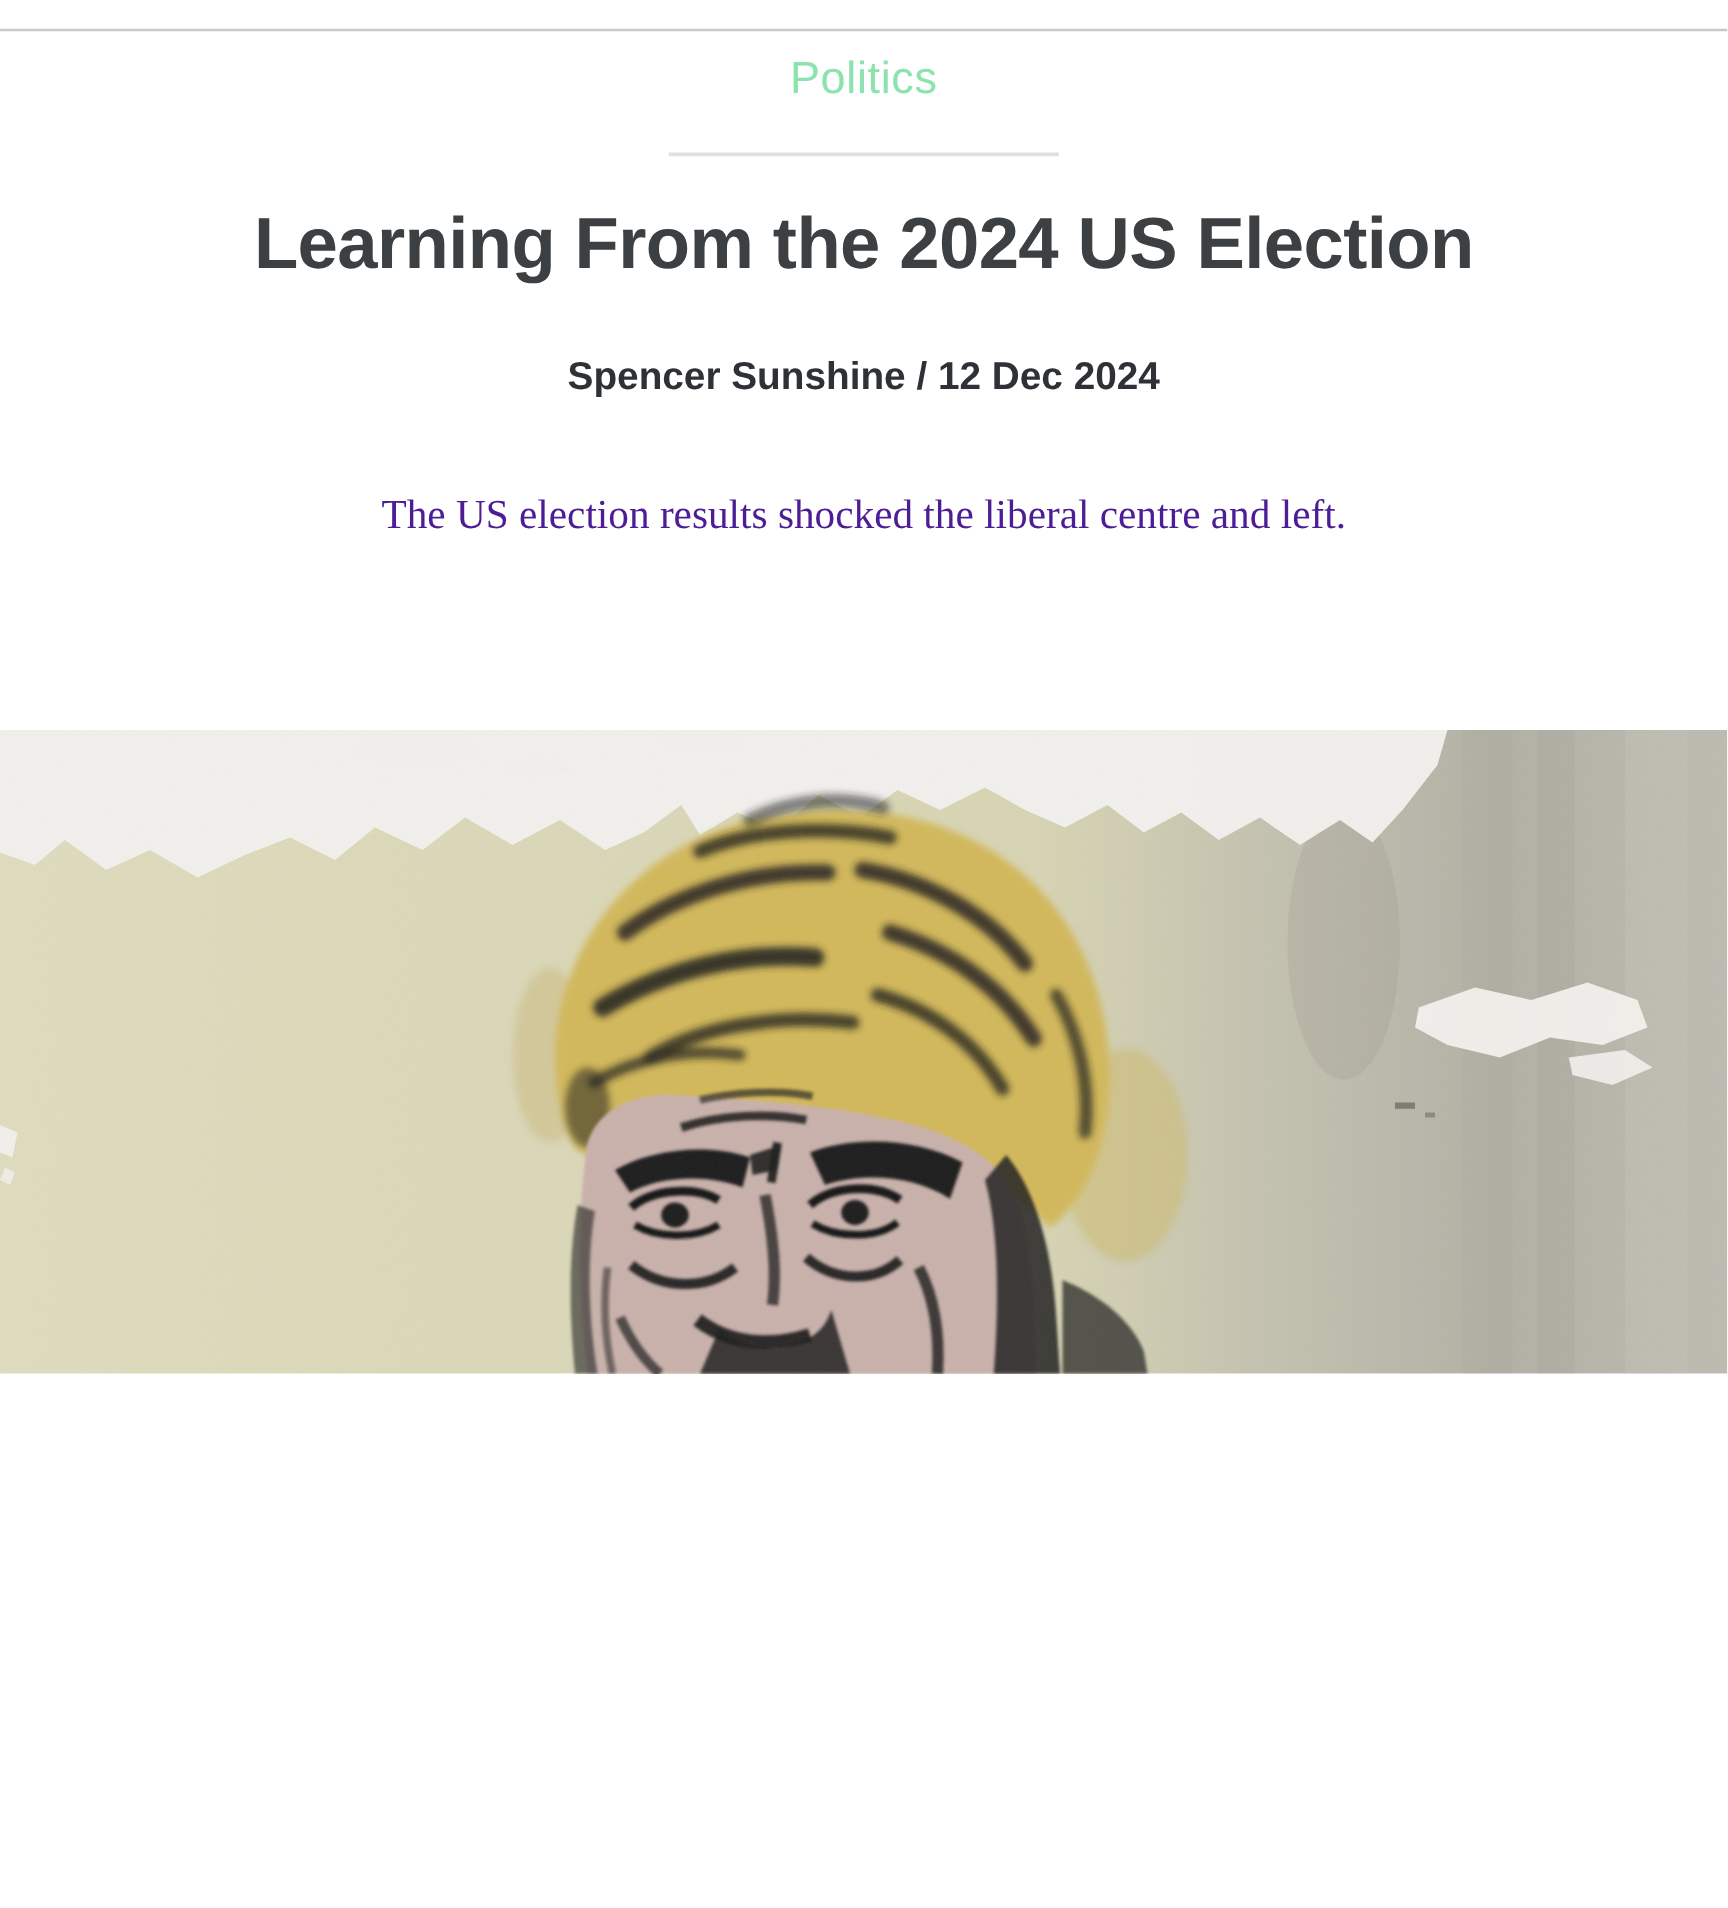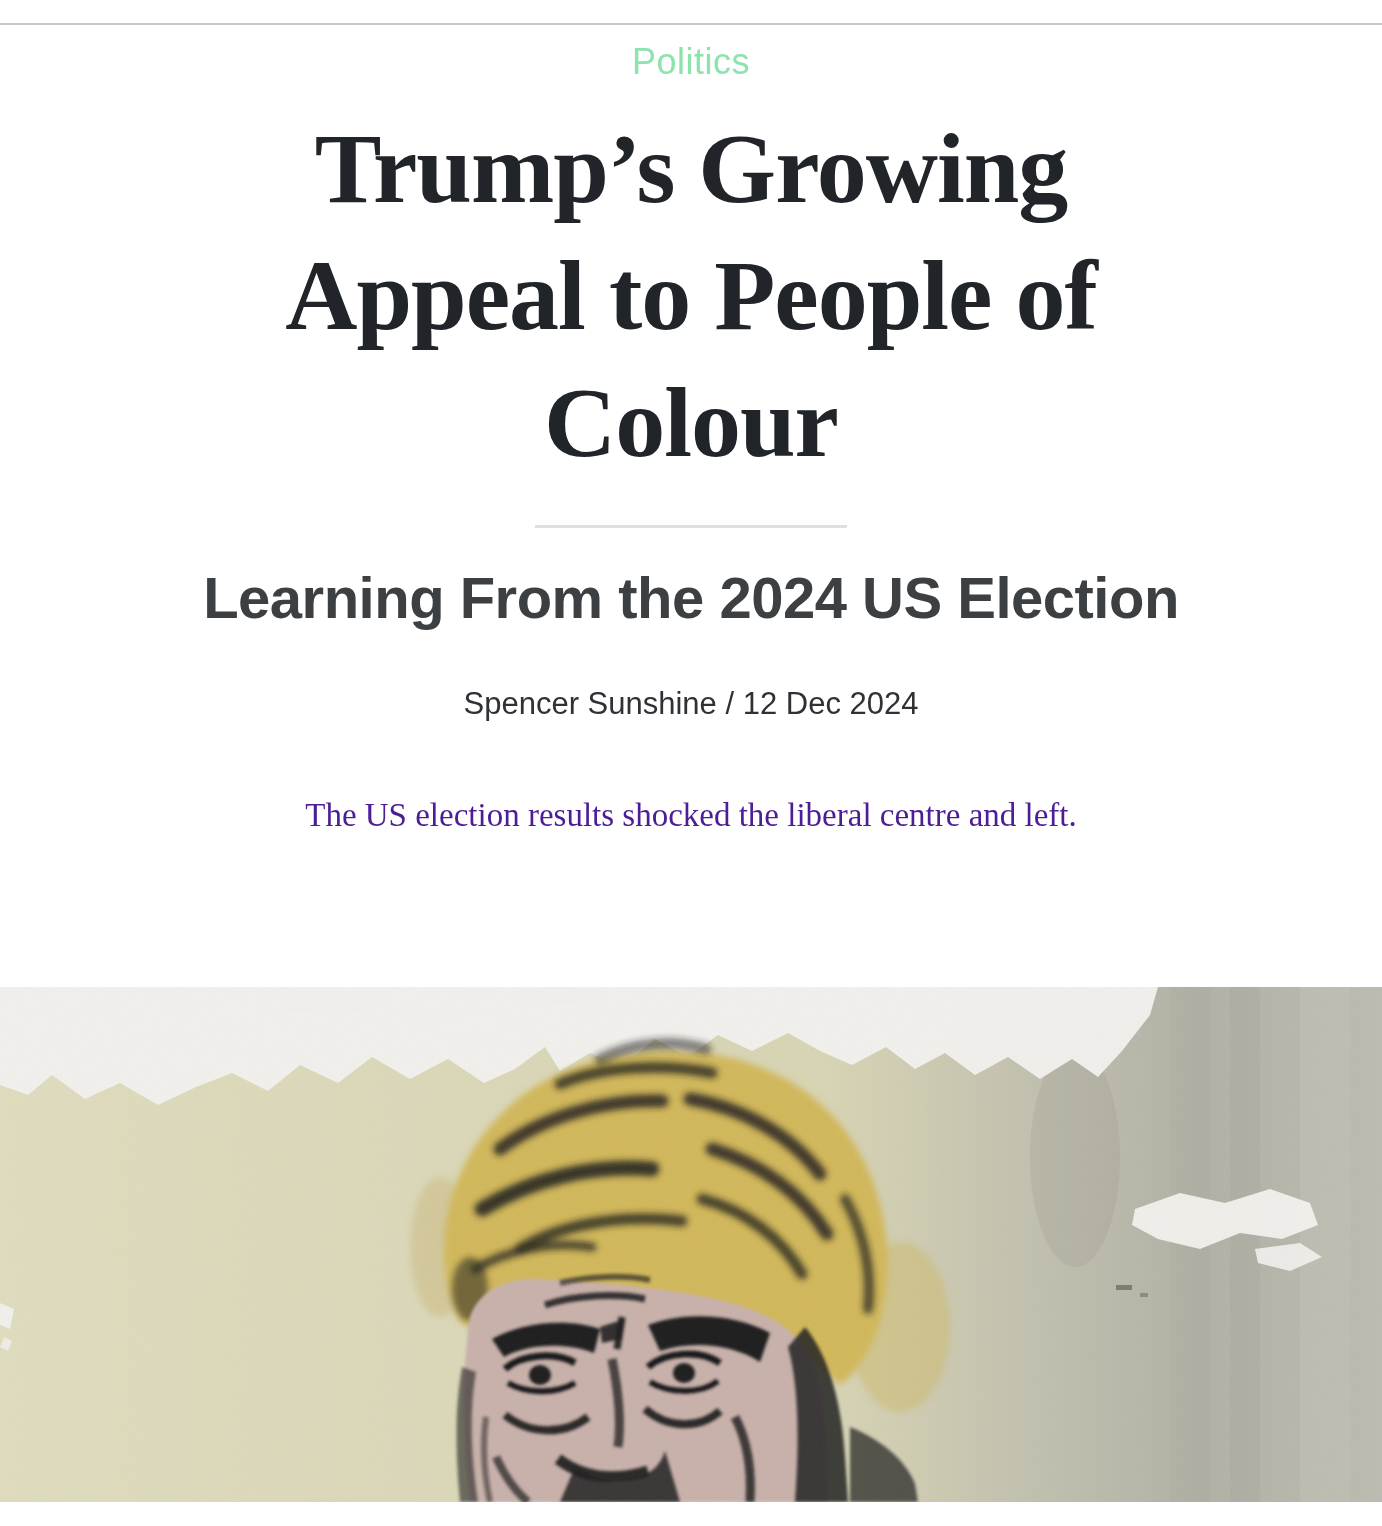--- a/index.html
+++ b/index.html
@@ -56,20 +56,21 @@
     line-height: 1.1;
     color: #3d4043;
     white-space: nowrap;
     letter-spacing: -0.5px;
   }
   .byline {
     margin-top: 56px;
     font-size: 31px;
     color: #2e3236;
     white-space: nowrap;
+    font-weight: bold;
   }
   .byline .author {
     cursor: pointer;
   }
   .lede {
     margin: 72px auto 0;
     font-family: "Liberation Serif", serif;
     font-size: 33px;
     color: #4c1d95;
     white-space: nowrap;
@@ -89,25 +90,20 @@
 <body>
 
 <div class="page">
 
   <div class="top-strip"></div>
 
   <header class="article-header">
 
     <a class="category" href="#">Politics</a>
 
-    <h1 class="title">
-      <span class="title-line">Trump’s Growing</span>
-      <span class="title-line">Appeal to People of</span>
-      <span class="title-line">Colour</span>
-    </h1>
 
     <div class="divider"></div>
 
     <h2 class="subtitle">Learning From the 2024 US Election</h2>
 
     <div class="byline">
       <span class="author">Spencer Sunshine</span><span class="sep"> / </span><span class="date">12 Dec 2024</span>
     </div>
 
     <p class="lede">The US election results shocked the liberal centre and left.</p>

